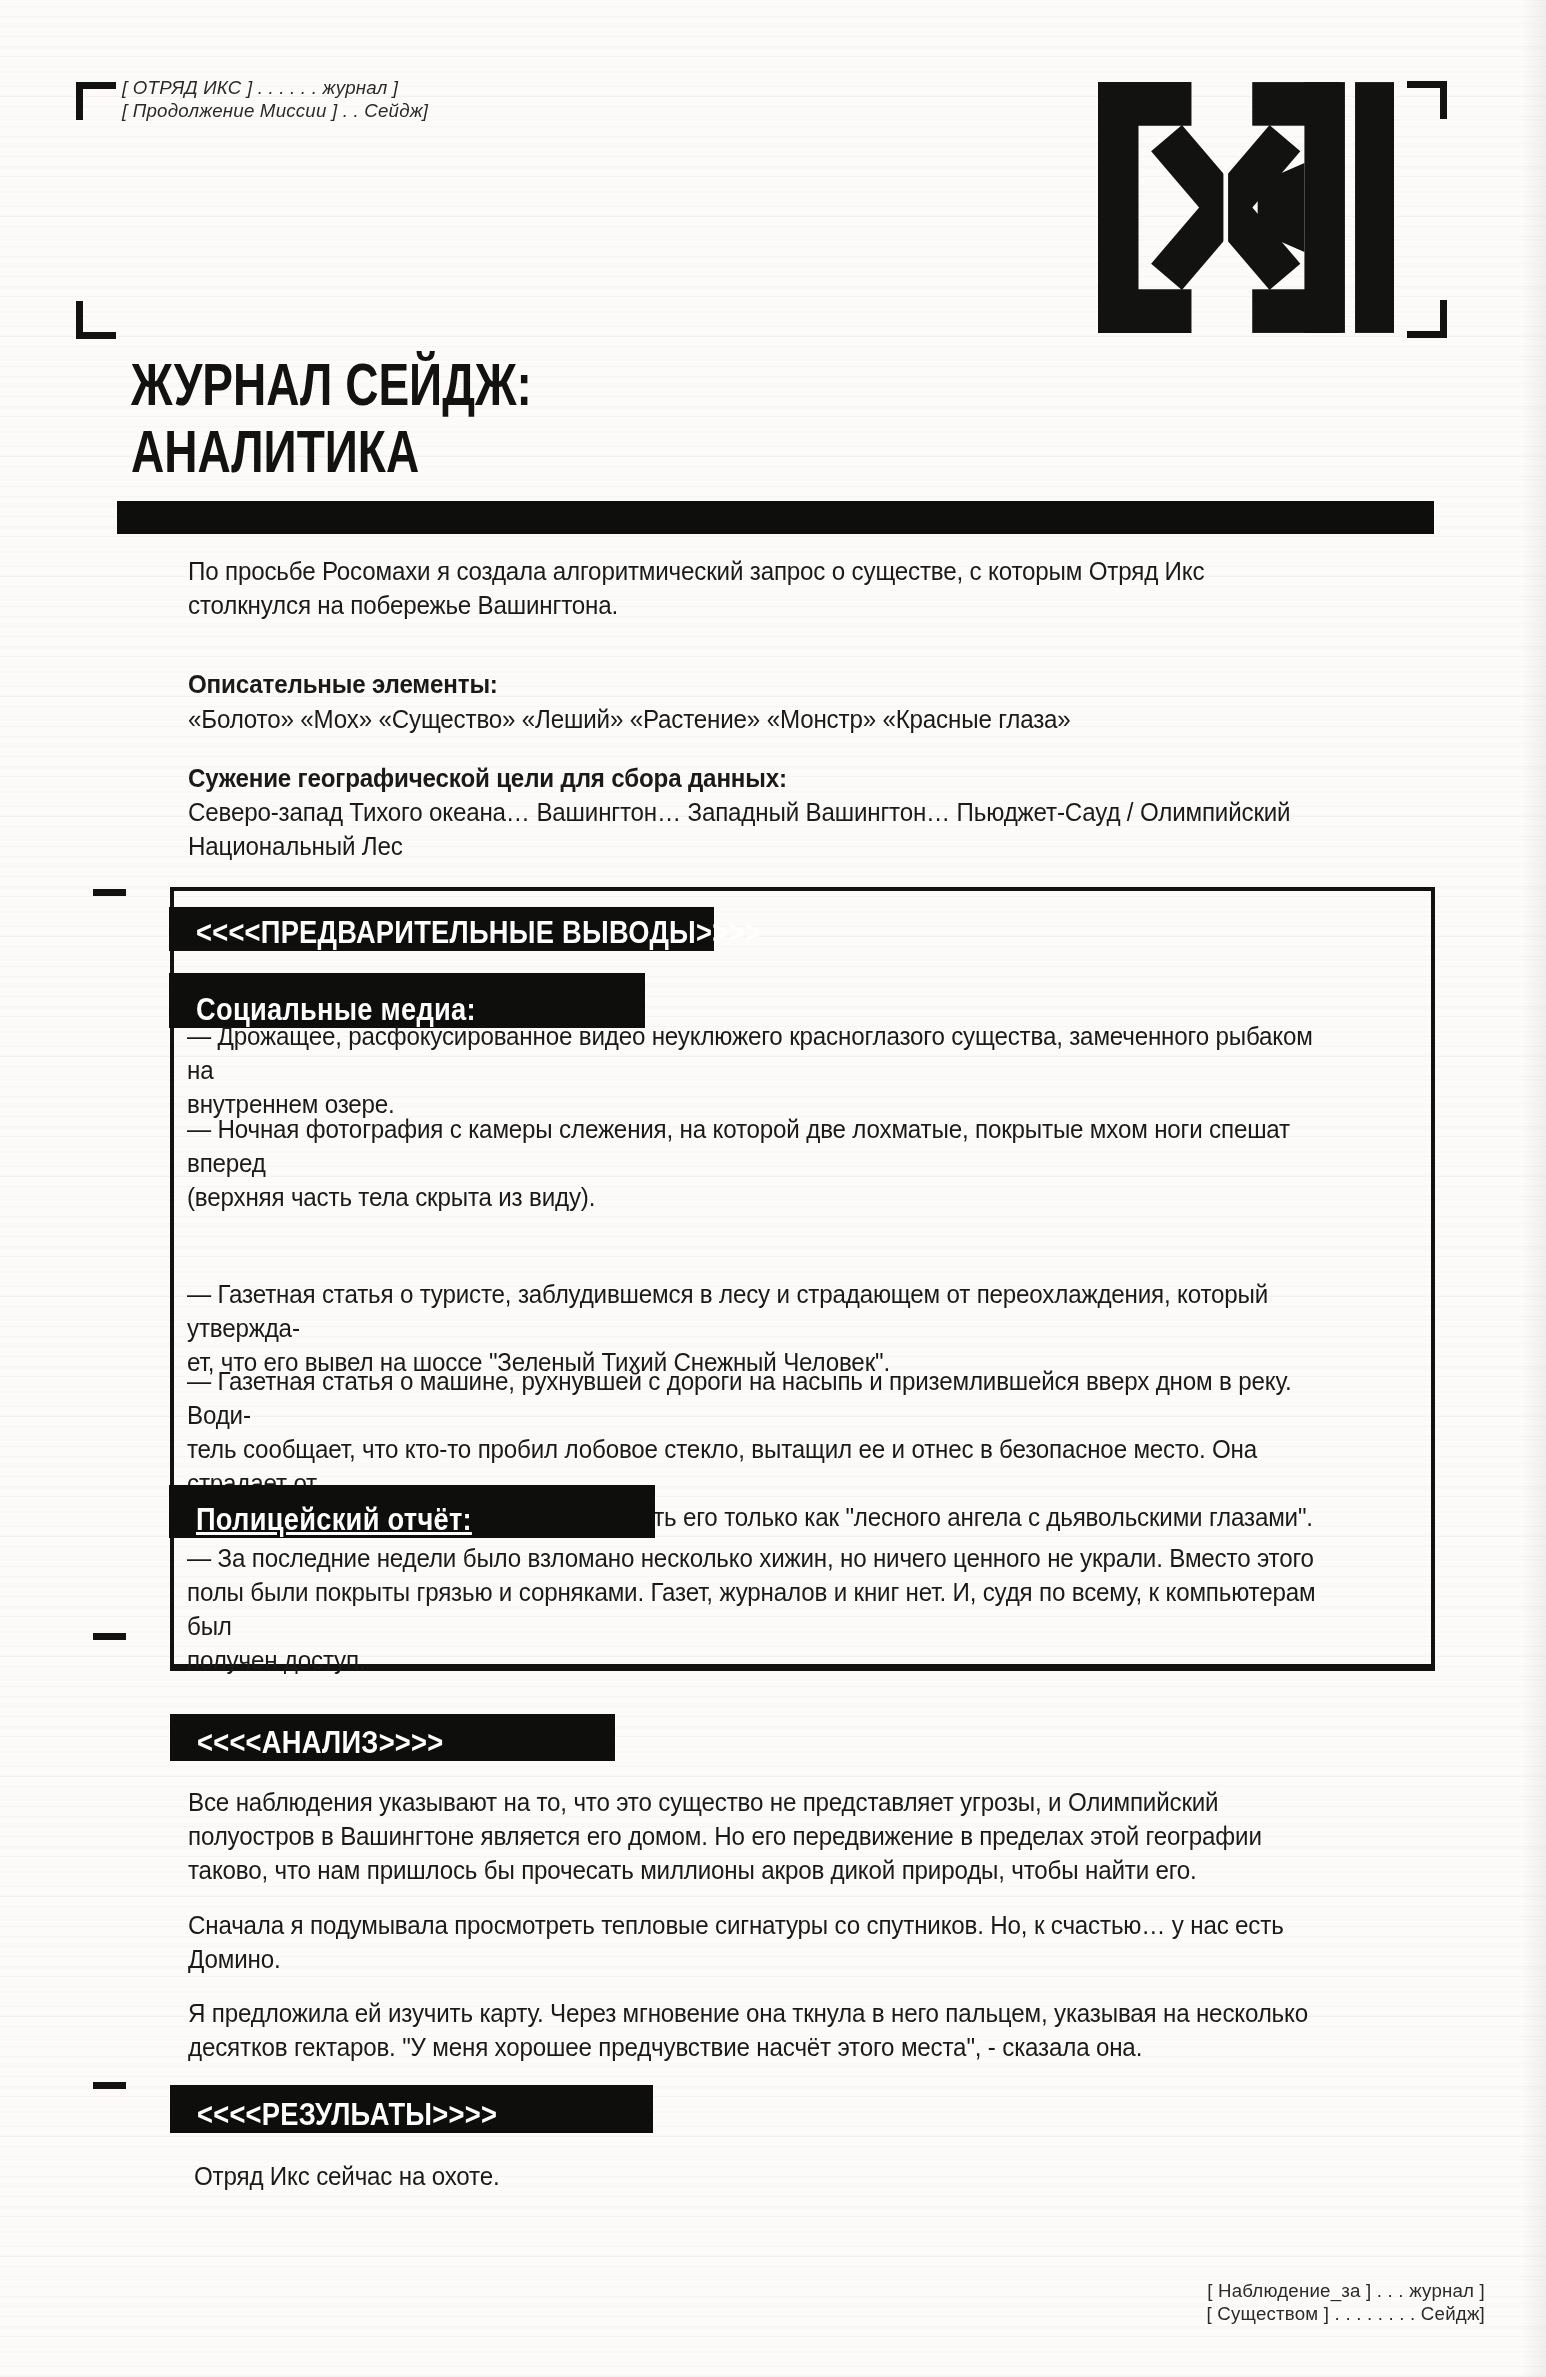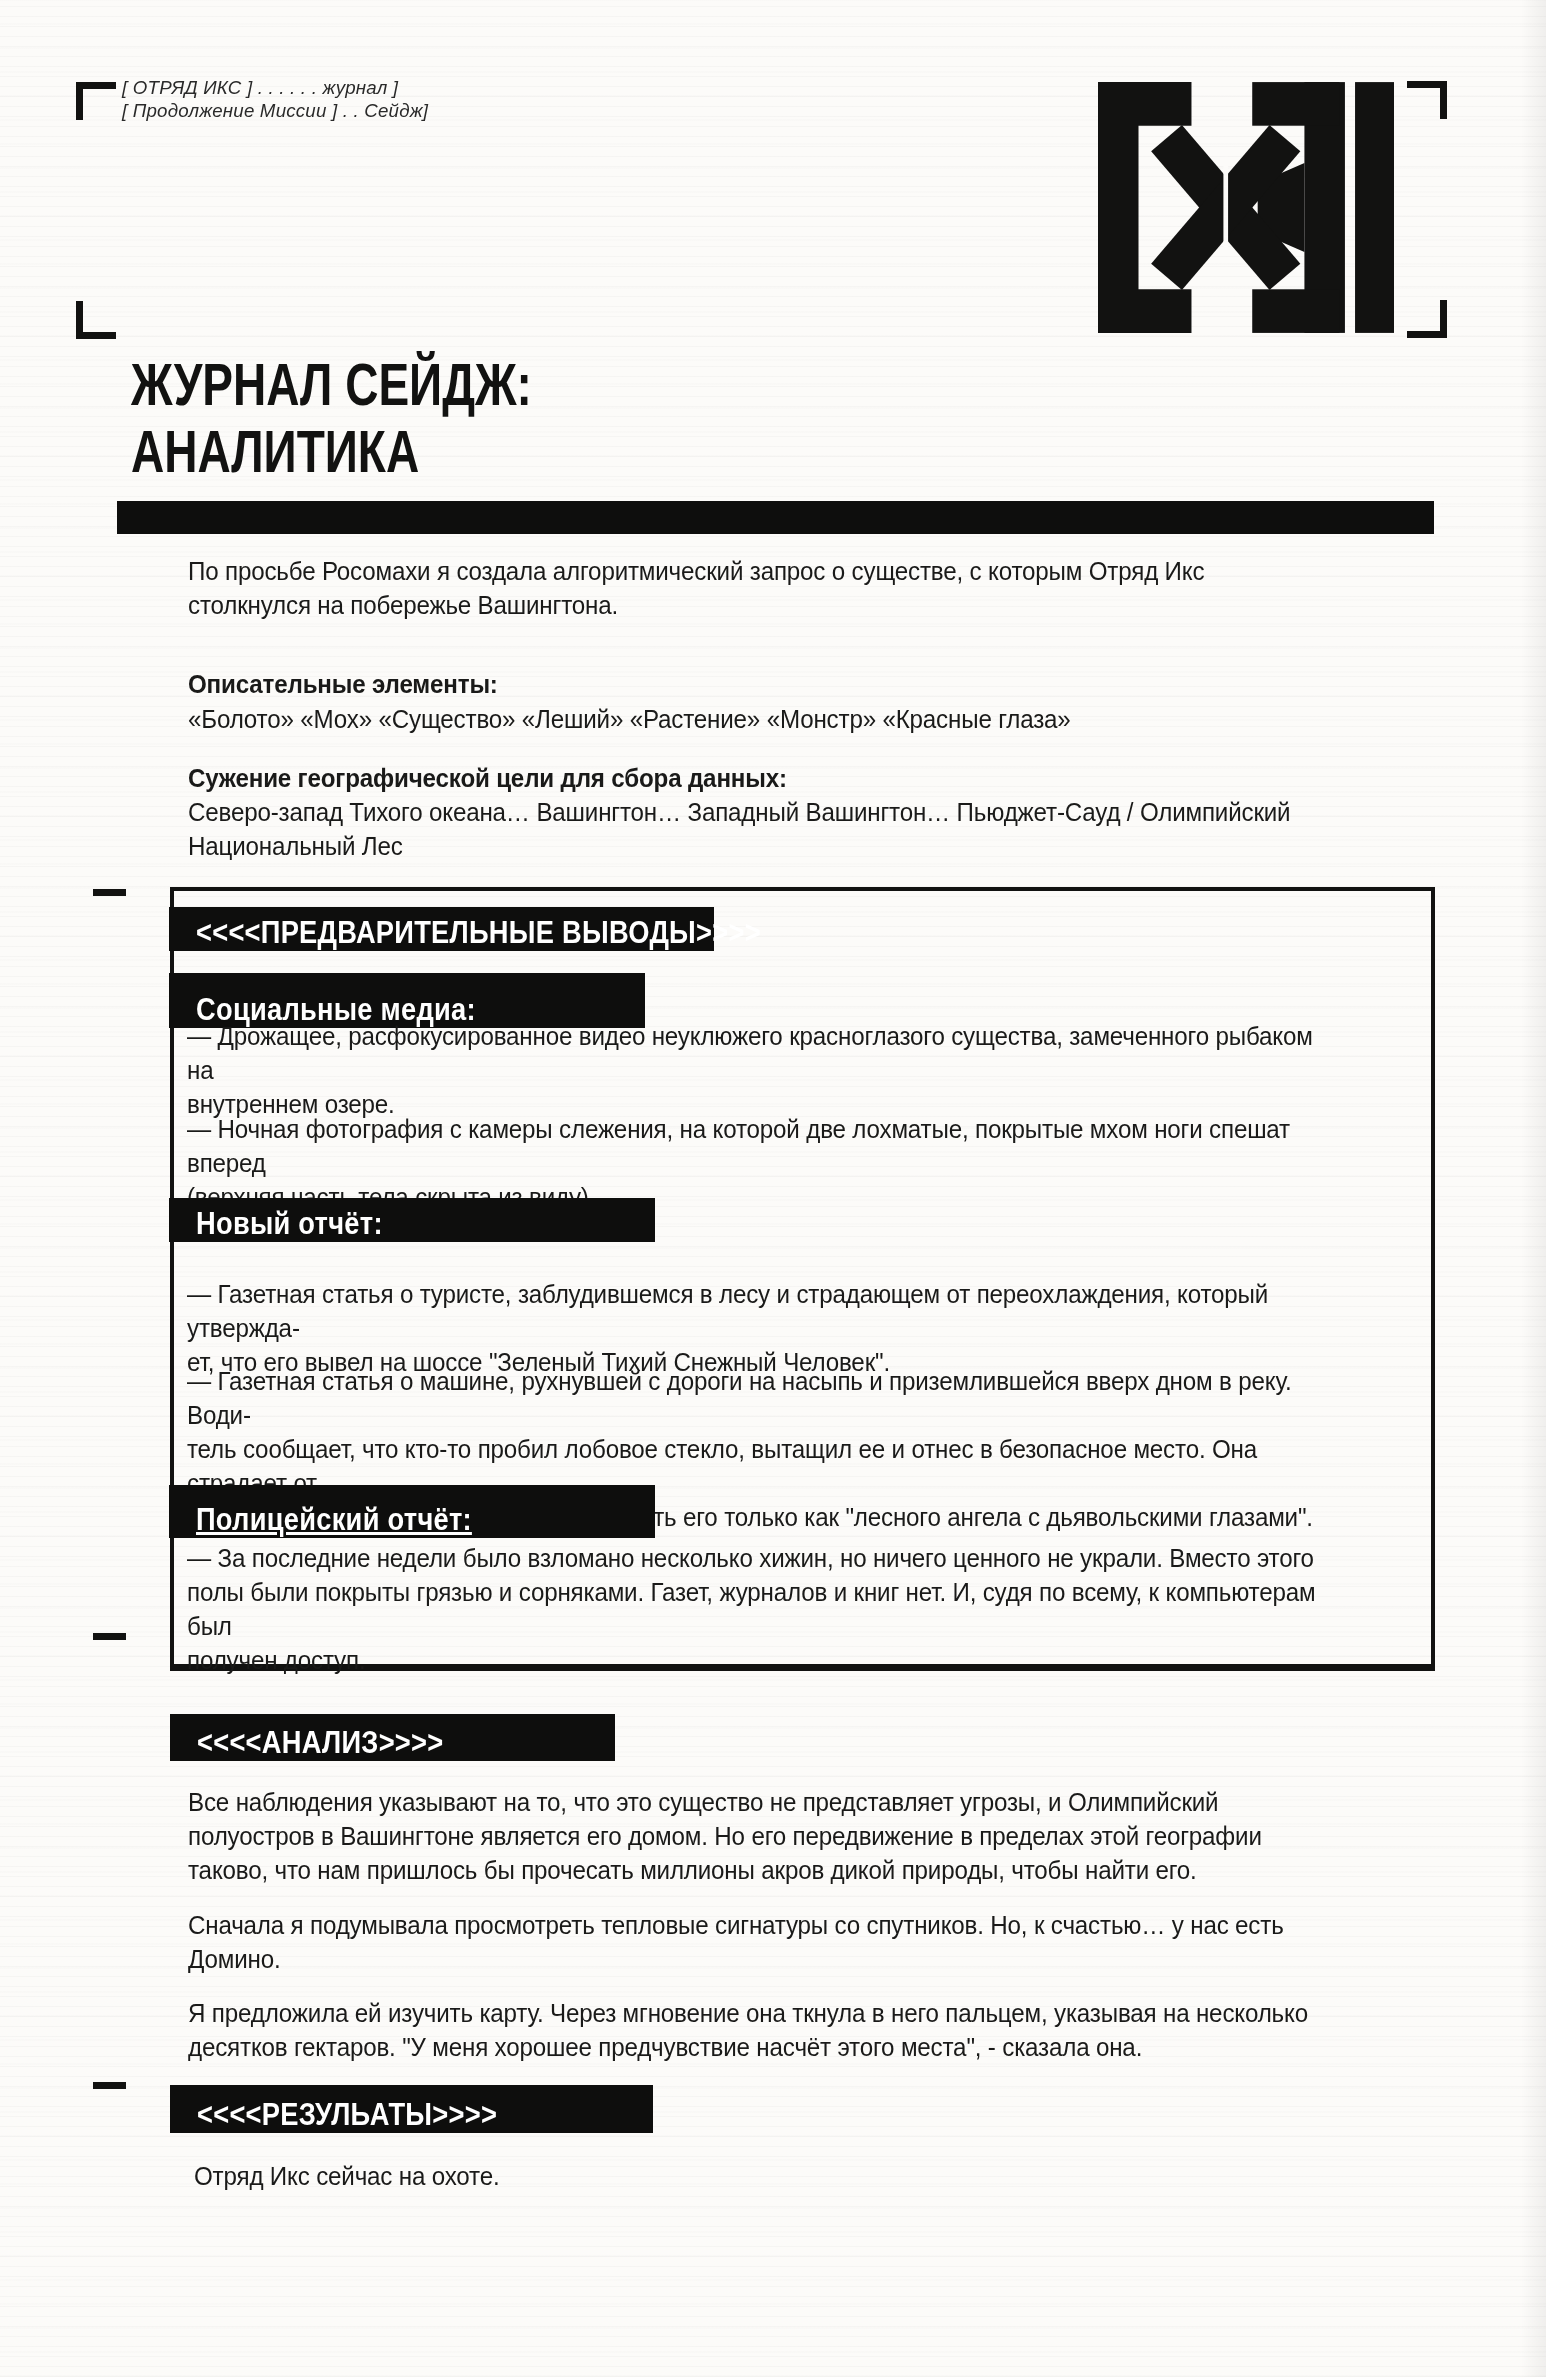--- a/index.html
+++ b/index.html
@@ -124,23 +124,20 @@
     </div>
 
     <div class="abs black-bar bar-sm" style="left:-4.7px;top:82px;width:476px;height:55px;">
       <span>Социальные медиа:</span>
     </div>
     <div class="abs body-text" style="left:13.2px;top:128px;">— Дрожащее, расфокусированное видео неуклюжего красноглазого существа, замеченного рыбаком на
 внутреннем озере.</div>
     <div class="abs body-text" style="left:13.2px;top:221px;">— Ночная фотография с камеры слежения, на которой две лохматые, покрытые мхом ноги спешат вперед
 (верхняя часть тела скрыта из виду).</div>
 
-    <div class="abs black-bar bar-sm" style="left:-4.7px;top:307px;width:486px;height:44px;">
-      <span>Новый отчёт:</span>
-    </div>
     <div class="abs body-text" style="left:13.2px;top:386px;">— Газетная статья о туристе, заблудившемся в лесу и страдающем от переохлаждения, который утвержда-
 ет, что его вывел на шоссе "Зеленый Тихий Снежный Человек".</div>
     <div class="abs body-text" style="left:13.2px;top:473px;">— Газетная статья о машине, рухнувшей с дороги на насыпь и приземлившейся вверх дном в реку. Води-
 тель сообщает, что кто-то пробил лобовое стекло, вытащил ее и отнес в безопасное место. Она страдает от
 сильного сотрясения мозга и может описать его только как "лесного ангела с дьявольскими глазами".</div>
 
     <div class="abs black-bar bar-sm" style="left:-4.7px;top:594px;width:486px;height:53px;text-decoration:underline;">
       <span>Полицейский отчёт:</span>
     </div>
     <div class="abs body-text" style="left:13.2px;top:650px;">— За последние недели было взломано несколько хижин, но ничего ценного не украли. Вместо этого
@@ -157,15 +154,19 @@
   <div class="abs body-text" style="left:188px;top:1908px;">Сначала я подумывала просмотреть тепловые сигнатуры со спутников. Но, к счастью… у нас есть
 Домино.</div>
   <div class="abs body-text" style="left:188px;top:1996px;">Я предложила ей изучить карту. Через мгновение она ткнула в него пальцем, указывая на несколько
 десятков гектаров. "У меня хорошее предчувствие насчёт этого места", - сказала она.</div>
 
   <div class="abs black-bar bar-lg" style="left:170px;top:2085px;width:483px;height:48px;">
     <span>&lt;&lt;&lt;&lt;РЕЗУЛЬАТЫ&gt;&gt;&gt;&gt;</span>
   </div>
   <div class="abs body-text" style="left:194px;top:2159px;">Отряд Икс сейчас на охоте.</div>
 
+  <div class="abs" style="left:934px;top:2279px;width:551px;">
+    <div class="meta right">[ Наблюдение_за ] . . . журнал ]</div>
+    <div class="meta right">[ Существом ] . . . . . . . . Сейдж]</div>
+  </div>
 
 </div>
 
 
 </body></html>

